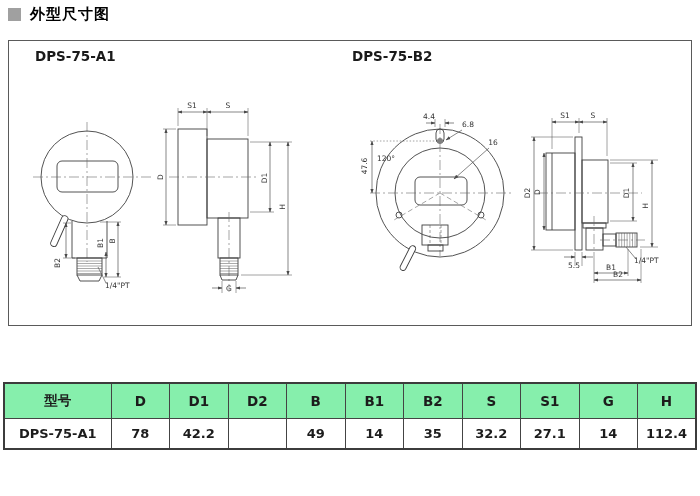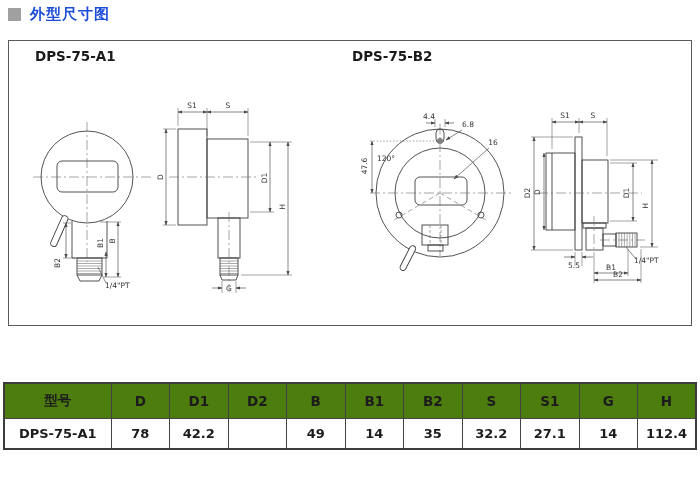--- a/index.html
+++ b/index.html
@@ -1,40 +1,40 @@
 <!DOCTYPE html>
 <html><head>
 <meta charset="utf-8">
 <style>
   html,body{margin:0;padding:0;background:#fff;}
   body{width:700px;height:496px;position:relative;overflow:hidden;
        font-family:"DejaVu Sans","Liberation Sans",sans-serif;color:#222;}
   .section-title{position:absolute;left:8px;top:5px;display:flex;align-items:center;gap:9px;}
   .bullet{width:13px;height:13px;background:#a0a0a0;}
-  .section-title h1{font-size:15px;font-weight:bold;color:#1d4ed8;margin:0;letter-spacing:1px;}
+  .section-title h1{font-size:15px;font-weight:bold;color:#000000;margin:0;letter-spacing:1px;}
   .panel{position:absolute;left:8px;top:40px;width:682px;height:284px;border:1px solid #5a5a5a;background:#fff;}
   .diag-title{position:absolute;font-size:13.5px;font-weight:bold;color:#1a1a1a;}
   #t-a1{left:26px;top:7px;}
   #t-b2{left:343px;top:7px;text-align:center;}
   svg{position:absolute;left:0;top:0;}
   svg text{font-family:"DejaVu Sans","Liberation Sans",sans-serif;font-size:7.5px;fill:#333;}
   .obj{stroke:#3f3f3f;stroke-width:0.9;fill:none;}
   .objf{stroke:#3f3f3f;stroke-width:0.9;fill:#fff;}
   .dim{stroke:#555;stroke-width:0.7;fill:none;}
   .ext{stroke:#555;stroke-width:0.55;fill:none;}
   .cl{stroke:#6a6a6a;stroke-width:0.6;fill:none;stroke-dasharray:10 3 2 3;}
   .hid{stroke:#555;stroke-width:0.55;fill:none;stroke-dasharray:3 2;}
   .rad{stroke:#6a6a6a;stroke-width:0.6;fill:none;stroke-dasharray:5 3;}
   .dot{stroke:#555;stroke-width:0.55;fill:none;stroke-dasharray:1.5 1.8;}
   .hatch{stroke:#555;stroke-width:0.5;fill:none;}
   .dims-table{position:absolute;left:3px;top:382px;width:694px;border-collapse:collapse;table-layout:fixed;}
   .dims-table col.model{width:107px;}
   .dims-table th,.dims-table td{border:1px solid #444;text-align:center;font-size:13px;
       color:#1c1c1c;padding:0;overflow:hidden;}
-  .dims-table th{height:34px;background:#4d7c0f;font-weight:bold;font-size:13.5px;}
+  .dims-table th{height:34px;background:#86efac;font-weight:bold;font-size:13.5px;}
   .dims-table td{height:29px;font-weight:600;}
   .dims-table{border:2px solid #3c3c3c;}
 </style>
 </head>
 <body>
 
 <div class="section-title">
   <span class="bullet"></span>
   <h1>外型尺寸图</h1>
 </div>

